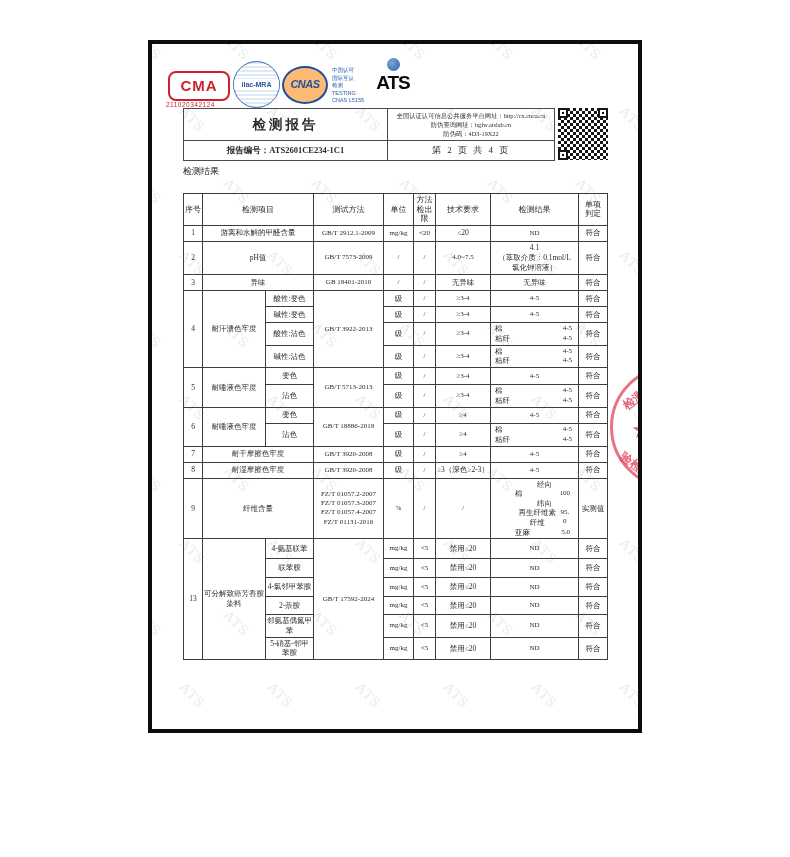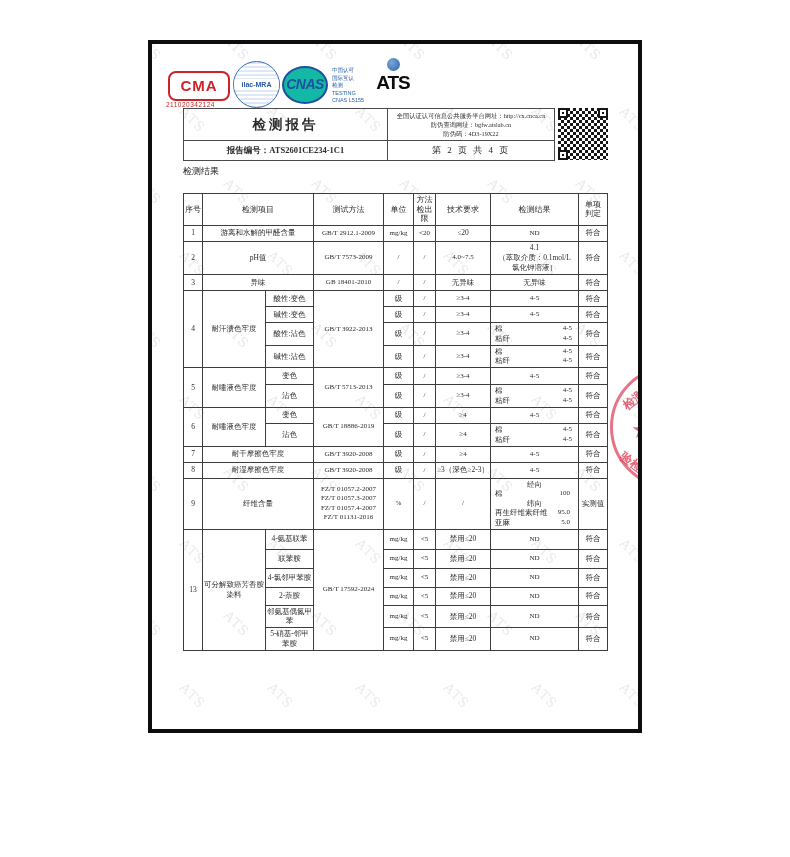--- a/index.html
+++ b/index.html
@@ -27,21 +27,21 @@
        font-family:"Liberation Sans",sans-serif;letter-spacing:.5px;}
   .ilac{position:absolute;left:81px;top:17px;width:47px;height:47px;border-radius:50%;
        border:1.5px solid #3a6ab0;box-sizing:border-box;
        background:repeating-linear-gradient(#dfe9f6 0 2px,#fff 2px 4px);overflow:hidden;}
   .ilac-band{position:absolute;left:0;top:17px;width:100%;height:11px;background:#fff;
        color:#2a5aa6;font-family:"Liberation Sans",sans-serif;font-weight:bold;
        font-size:7px;text-align:center;line-height:11px;}
   .cnas{position:absolute;left:130px;top:22px;width:46px;height:38px;border-radius:50%;
        border:2.5px solid #1f4f9e;box-sizing:border-box;color:#1f4f9e;
        font-family:"Liberation Sans",sans-serif;font-weight:bold;font-style:italic;
-       font-size:14px;text-align:center;line-height:33px;letter-spacing:-.5px;background:#14b8a6;}
+       font-size:11px;text-align:center;line-height:33px;letter-spacing:-.5px;background:#fdba74;}
   .certtxt{position:absolute;left:180px;top:23px;color:#2a61ae;font-size:5.5px;
        line-height:7.5px;font-family:"Liberation Sans",sans-serif;}
   .atslogo{position:absolute;left:219px;top:14px;width:44px;height:48px;text-align:center;}
   .ats-globe{display:block;margin:0 auto;width:13px;height:13px;border-radius:50%;
        background:radial-gradient(circle at 35% 35%,#7da6d8,#2a61ae);}
   .ats-word{display:block;margin-top:1px;font-family:"Liberation Sans",sans-serif;
        font-weight:bold;font-size:19px;letter-spacing:-1px;color:#0c0c0c;}
   .company{position:absolute;left:263px;top:18px;width:222px;}
   .company-cn{font-size:15px;font-weight:bold;color:#1a1a1a;letter-spacing:.5px;white-space:nowrap;}
   .company-en{font-size:8px;color:#333;font-family:"Liberation Sans",sans-serif;margin-top:2px;white-space:nowrap;}
@@ -73,21 +73,21 @@
 
   
   .tblwrap{position:absolute;left:31px;top:149px;width:424px;}
   table{border-collapse:collapse;width:424px;table-layout:fixed;}
   td{border:1px solid #3d3d3d;text-align:center;vertical-align:middle;
      font-size:7.5px;line-height:1.3;padding:1px 1px;overflow:hidden;
      word-break:break-all;}
   tr.th td{font-size:8px;line-height:1.2;}
   .lat{font-size:7px;font-family:"Liberation Serif",serif;}
   .pairline{display:flex;justify-content:space-between;padding:0 5px 0 3px;}
-  .fiber div{line-height:1.28;}
+  .fiber div{line-height:1.28;margin-left:20px;}
   .fiber .fx{display:flex;justify-content:space-between;padding:0 7px 0 3px;}
   .mline{line-height:1.35;}
 
   
   .stamp{position:absolute;left:458px;top:321px;width:124px;height:124px;
      border:3px solid rgba(222,62,88,.72);border-radius:50%;box-sizing:border-box;}
   .stamp .star{position:absolute;left:18px;top:48px;font-size:24px;
      color:rgba(222,62,88,.8);font-family:"DejaVu Sans",sans-serif;}
   .stamp .t1{position:absolute;left:8px;top:20px;font-size:12px;font-weight:bold;
      color:rgba(222,62,88,.8);transform:rotate(-38deg);white-space:nowrap;}

